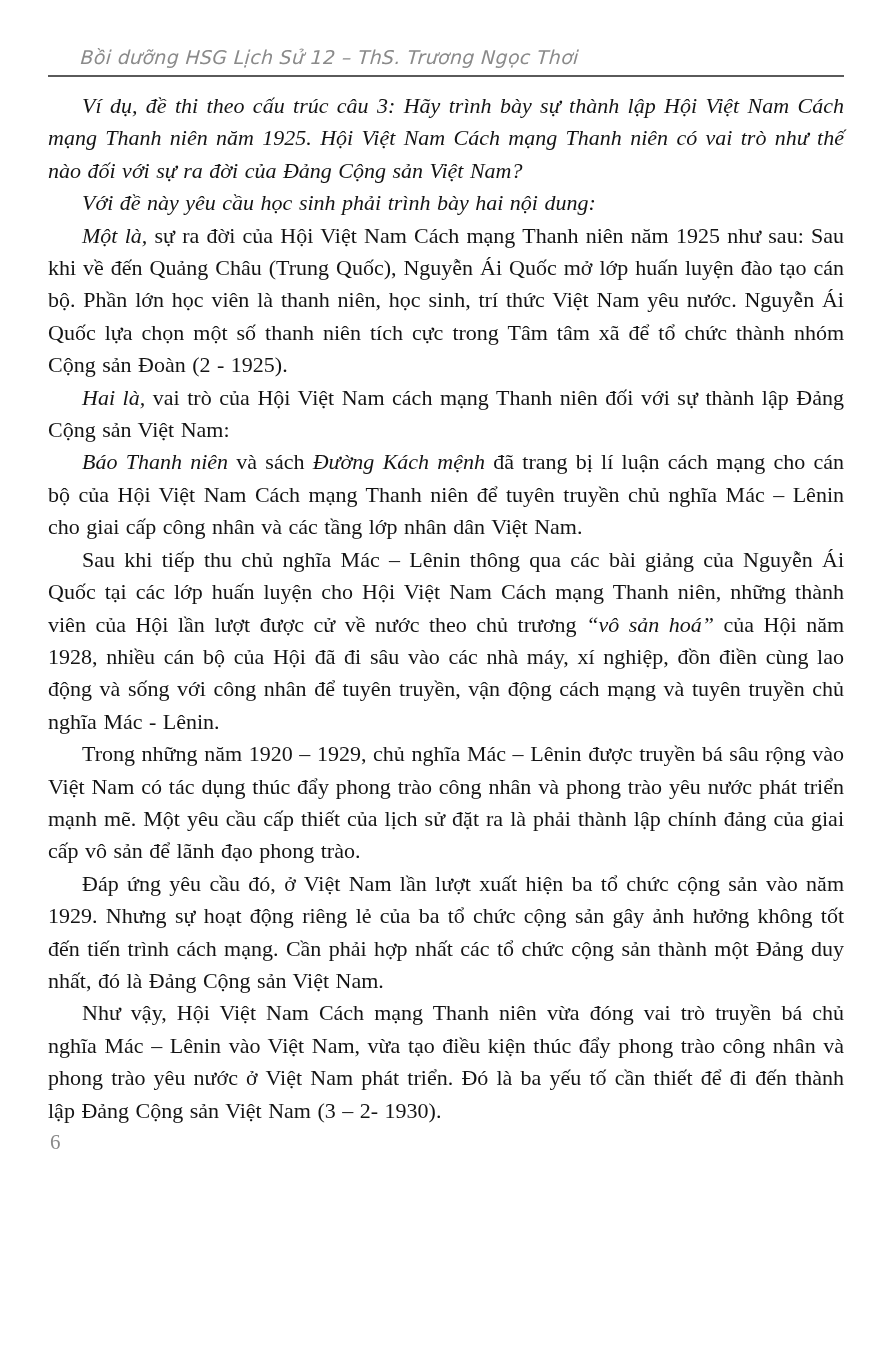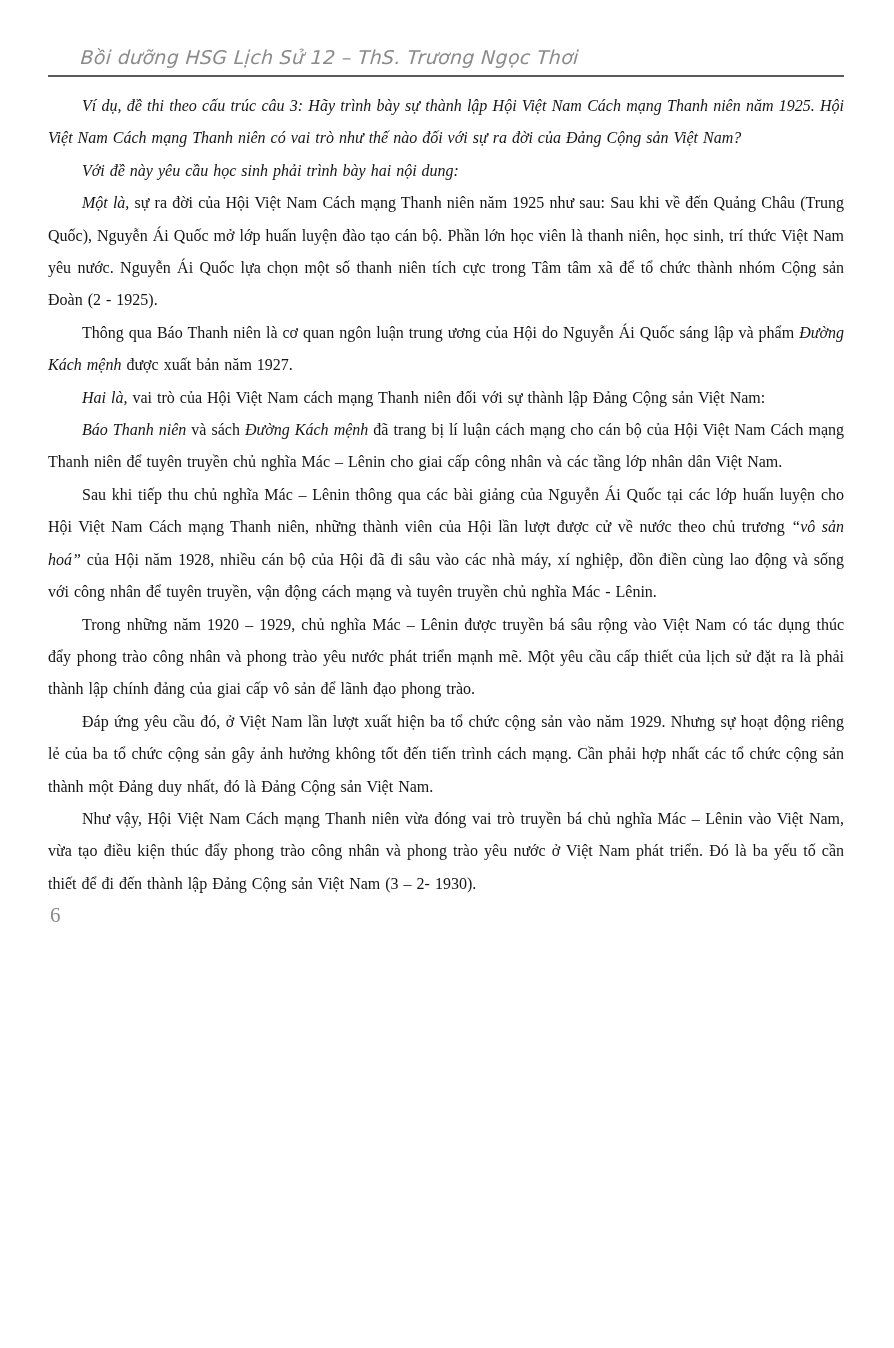--- a/index.html
+++ b/index.html
@@ -35,21 +35,21 @@
   }
   .header-rule{
     margin-top:7px;
     border-bottom:2px solid var(--header-rule);
     width:100%;
   }
   .body-text{
     margin-top:13px;
   }
   .para{
-    font-size:16px;
+    font-size:22px;
     line-height:32.4px;
     text-align:justify;
     text-indent:34px;
     word-spacing:1px;
     color:var(--body-text);
   }
   .para .it{font-style:italic;}
   .page-number{
     margin-top:3px;
     font-size:21px;
@@ -63,21 +63,20 @@
 <div class="page">
   <div class="header">
     <div class="header-title">Bồi dưỡng HSG Lịch Sử 12 – ThS. Trương Ngọc Thơi</div>
     <div class="header-rule"></div>
   </div>
 
   <div class="body-text" id="paragraphs">
       <p class="para"><span class="it">Ví dụ, đề thi theo cấu trúc câu 3: Hãy trình bày sự thành lập Hội Việt Nam Cách mạng Thanh niên  năm 1925. Hội Việt Nam Cách mạng Thanh niên có vai trò như thế nào đối với sự ra đời của Đảng Cộng sản Việt Nam?</span></p>
       <p class="para"><span class="it">Với đề này yêu cầu học sinh phải trình bày hai nội dung:</span></p>
       <p class="para"><span class="it">Một là,</span><span> sự ra đời của Hội Việt Nam Cách mạng Thanh niên năm 1925 như sau: Sau khi về đến Quảng Châu (Trung Quốc), Nguyễn Ái Quốc mở lớp huấn luyện đào tạo cán bộ. Phần lớn học viên là thanh niên, học sinh, trí thức Việt Nam yêu nước. Nguyễn Ái Quốc lựa chọn một số thanh niên tích cực trong Tâm tâm xã để tổ chức thành nhóm Cộng sản Đoàn (2 - 1925).</span></p>
-      <p class="para"><span>Thông qua Báo Thanh niên là cơ quan ngôn luận trung ương của Hội do Nguyễn Ái Quốc sáng lập và phẩm </span><span class="it">Đường Kách mệnh</span><span> được xuất bản năm 1927.</span></p>
       <p class="para"><span class="it">Hai là,</span><span> vai trò của Hội Việt Nam cách mạng Thanh niên đối với sự thành lập Đảng Cộng sản Việt Nam:</span></p>
       <p class="para"><span class="it">Báo Thanh niên</span><span> và sách </span><span class="it">Đường Kách mệnh</span><span>  đã trang bị lí luận cách mạng cho cán bộ của Hội Việt Nam Cách mạng Thanh niên để tuyên truyền chủ nghĩa Mác – Lênin cho giai cấp công nhân và các tầng lớp nhân dân Việt Nam.</span></p>
       <p class="para"><span>Sau khi tiếp thu chủ nghĩa Mác – Lênin thông qua các bài giảng của Nguyễn Ái Quốc tại các lớp huấn luyện cho Hội Việt Nam Cách mạng Thanh niên, những thành viên của Hội lần lượt được cử về nước theo chủ trương </span><span class="it">“vô sản hoá”</span><span> của Hội năm 1928, nhiều cán bộ của Hội đã đi sâu vào các nhà máy, xí nghiệp, đồn điền cùng lao động và sống với công nhân để tuyên truyền, vận động cách mạng và tuyên truyền chủ nghĩa Mác - Lênin.</span></p>
       <p class="para"><span>Trong những năm 1920 – 1929, chủ nghĩa Mác – Lênin được truyền bá sâu rộng vào Việt Nam có tác dụng thúc đẩy phong trào công nhân và phong trào yêu nước phát triển mạnh mẽ. Một yêu cầu cấp thiết của lịch sử đặt ra là phải thành lập chính đảng của giai cấp vô sản để lãnh đạo phong trào.</span></p>
       <p class="para"><span>Đáp ứng yêu cầu đó, ở Việt Nam lần lượt xuất hiện ba tổ chức cộng sản vào năm 1929. Nhưng sự hoạt động riêng lẻ của ba tổ chức cộng sản gây ảnh hưởng không tốt đến tiến trình cách mạng. Cần phải hợp nhất các tổ chức cộng sản thành một Đảng duy nhất, đó là Đảng Cộng sản Việt Nam.</span></p>
       <p class="para"><span>Như vậy, Hội Việt Nam Cách mạng Thanh niên vừa đóng vai trò truyền bá chủ nghĩa Mác – Lênin vào Việt Nam, vừa tạo điều kiện thúc đẩy phong trào công nhân và phong trào yêu nước ở Việt Nam phát triển. Đó là ba yếu tố cần thiết để đi đến thành lập Đảng Cộng sản Việt Nam (3 – 2- 1930).</span></p>
     </div>
 
   <div class="page-number">6</div>
 </div>

